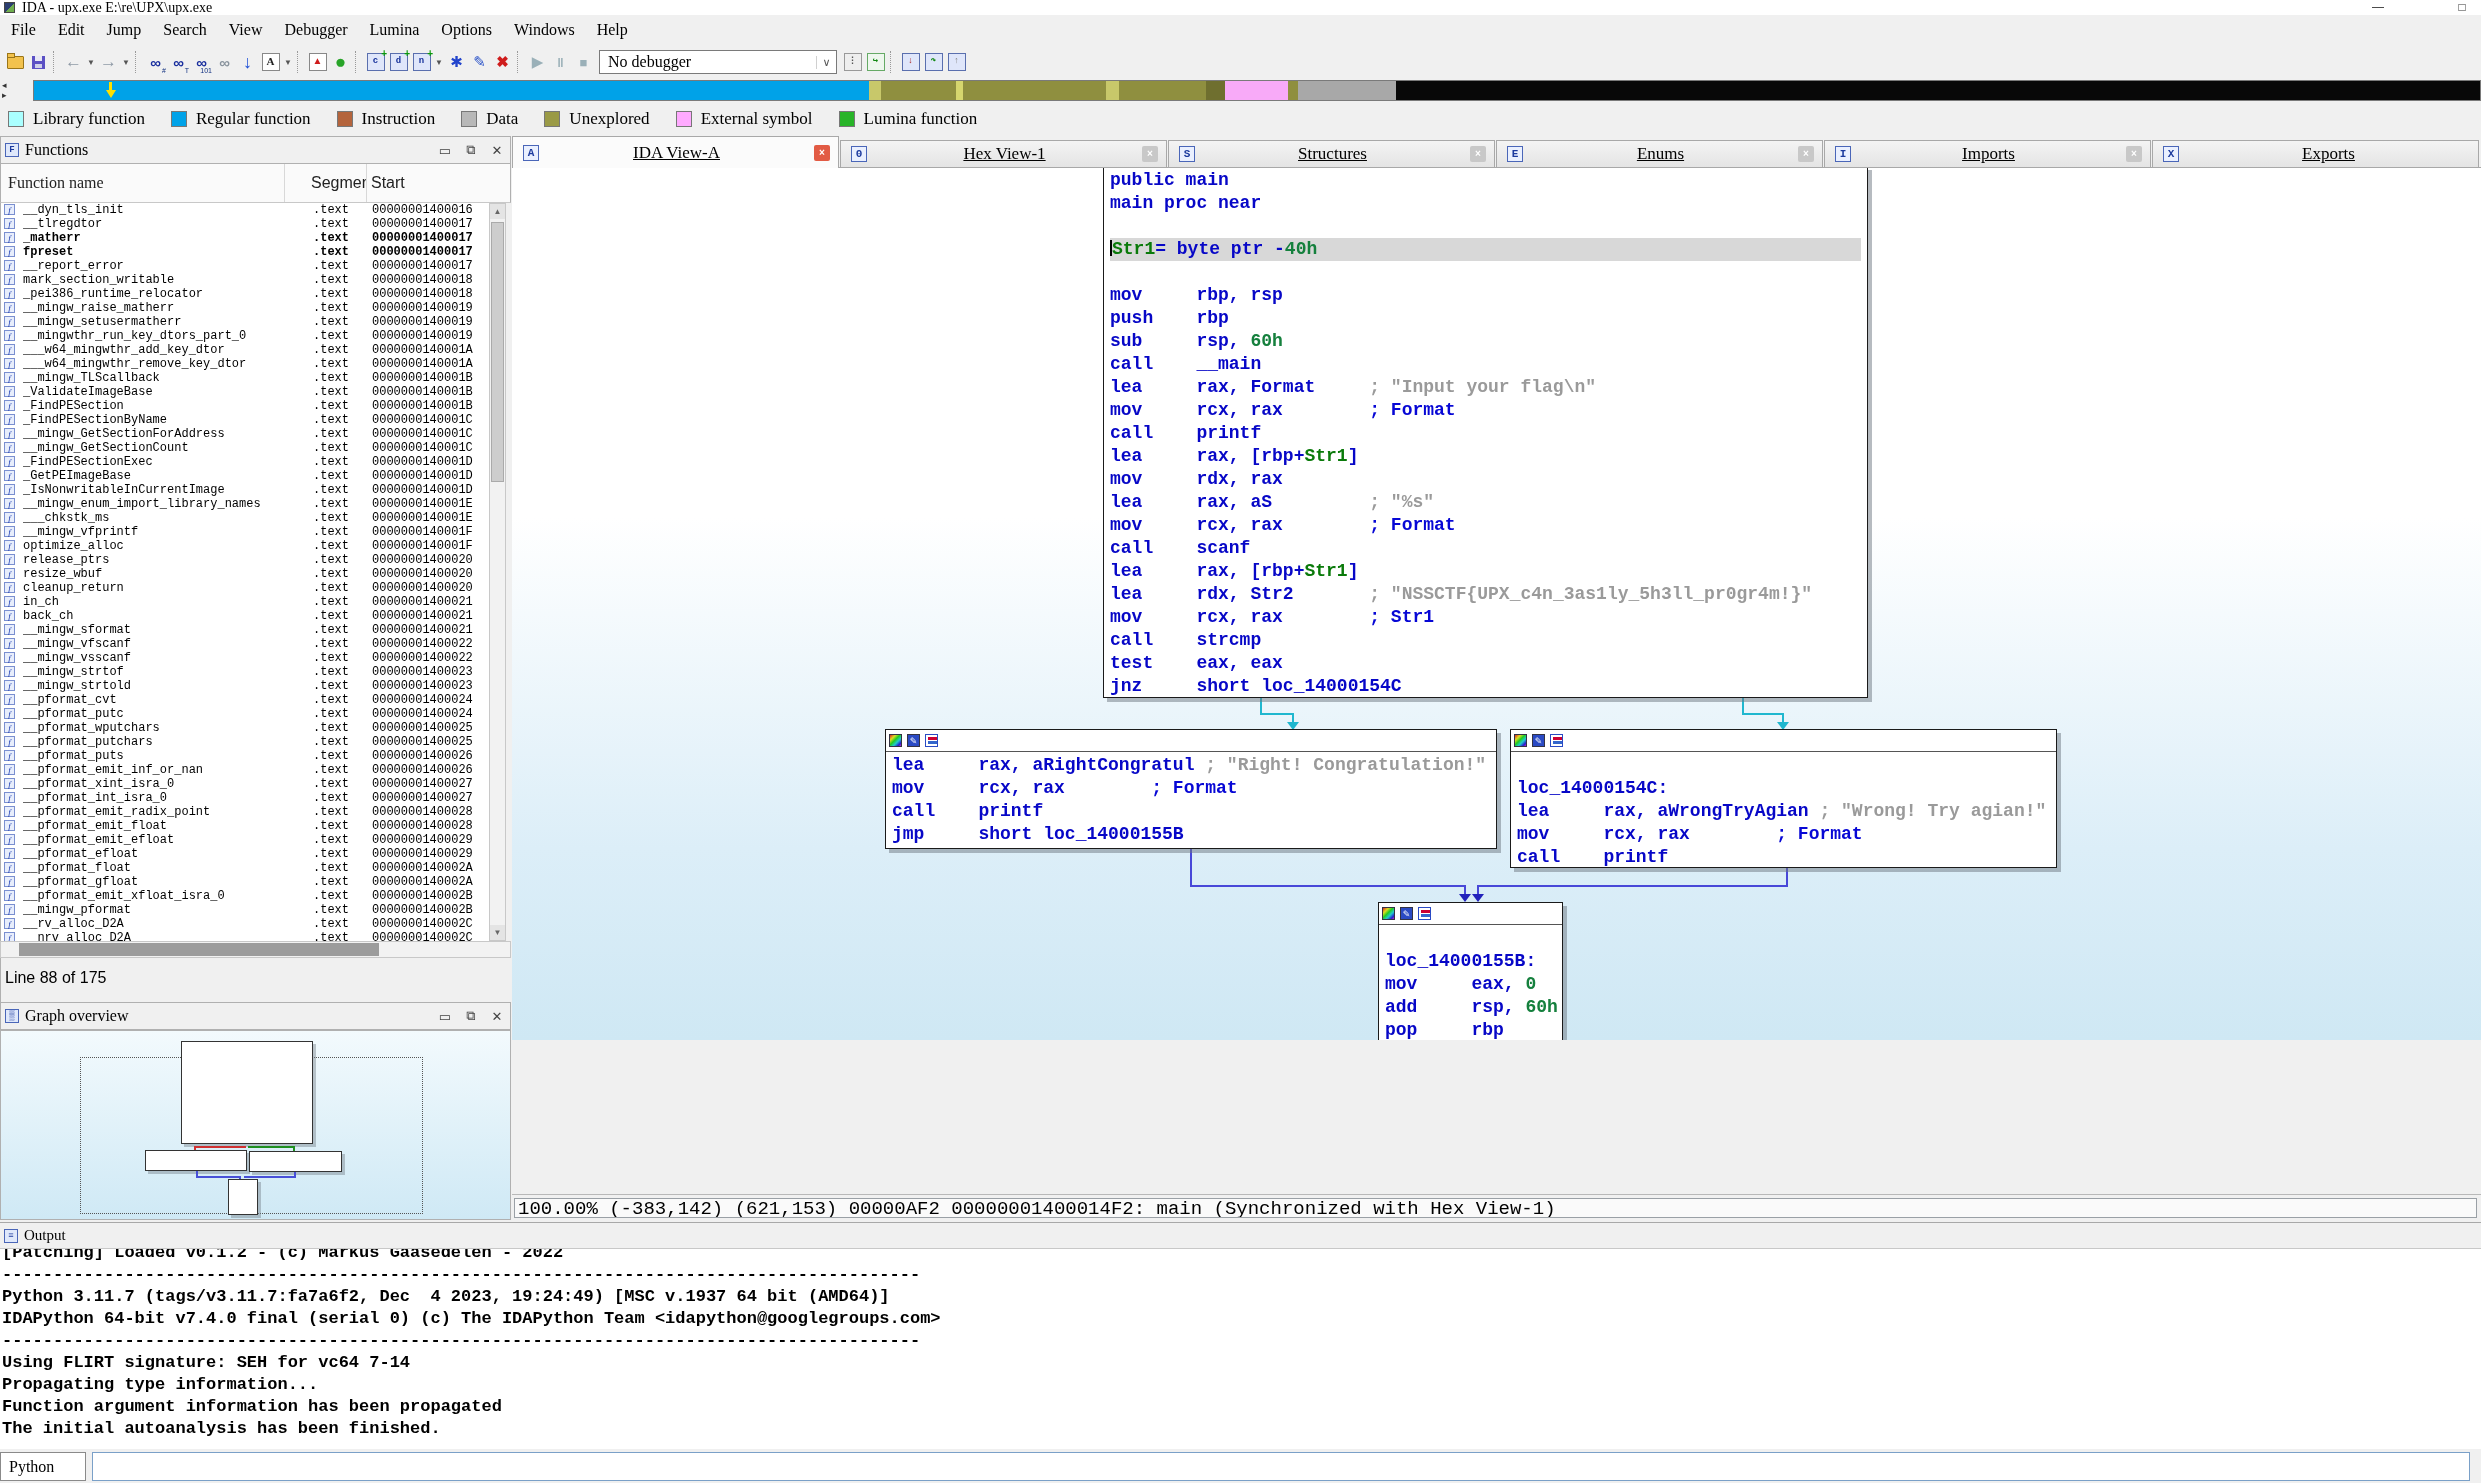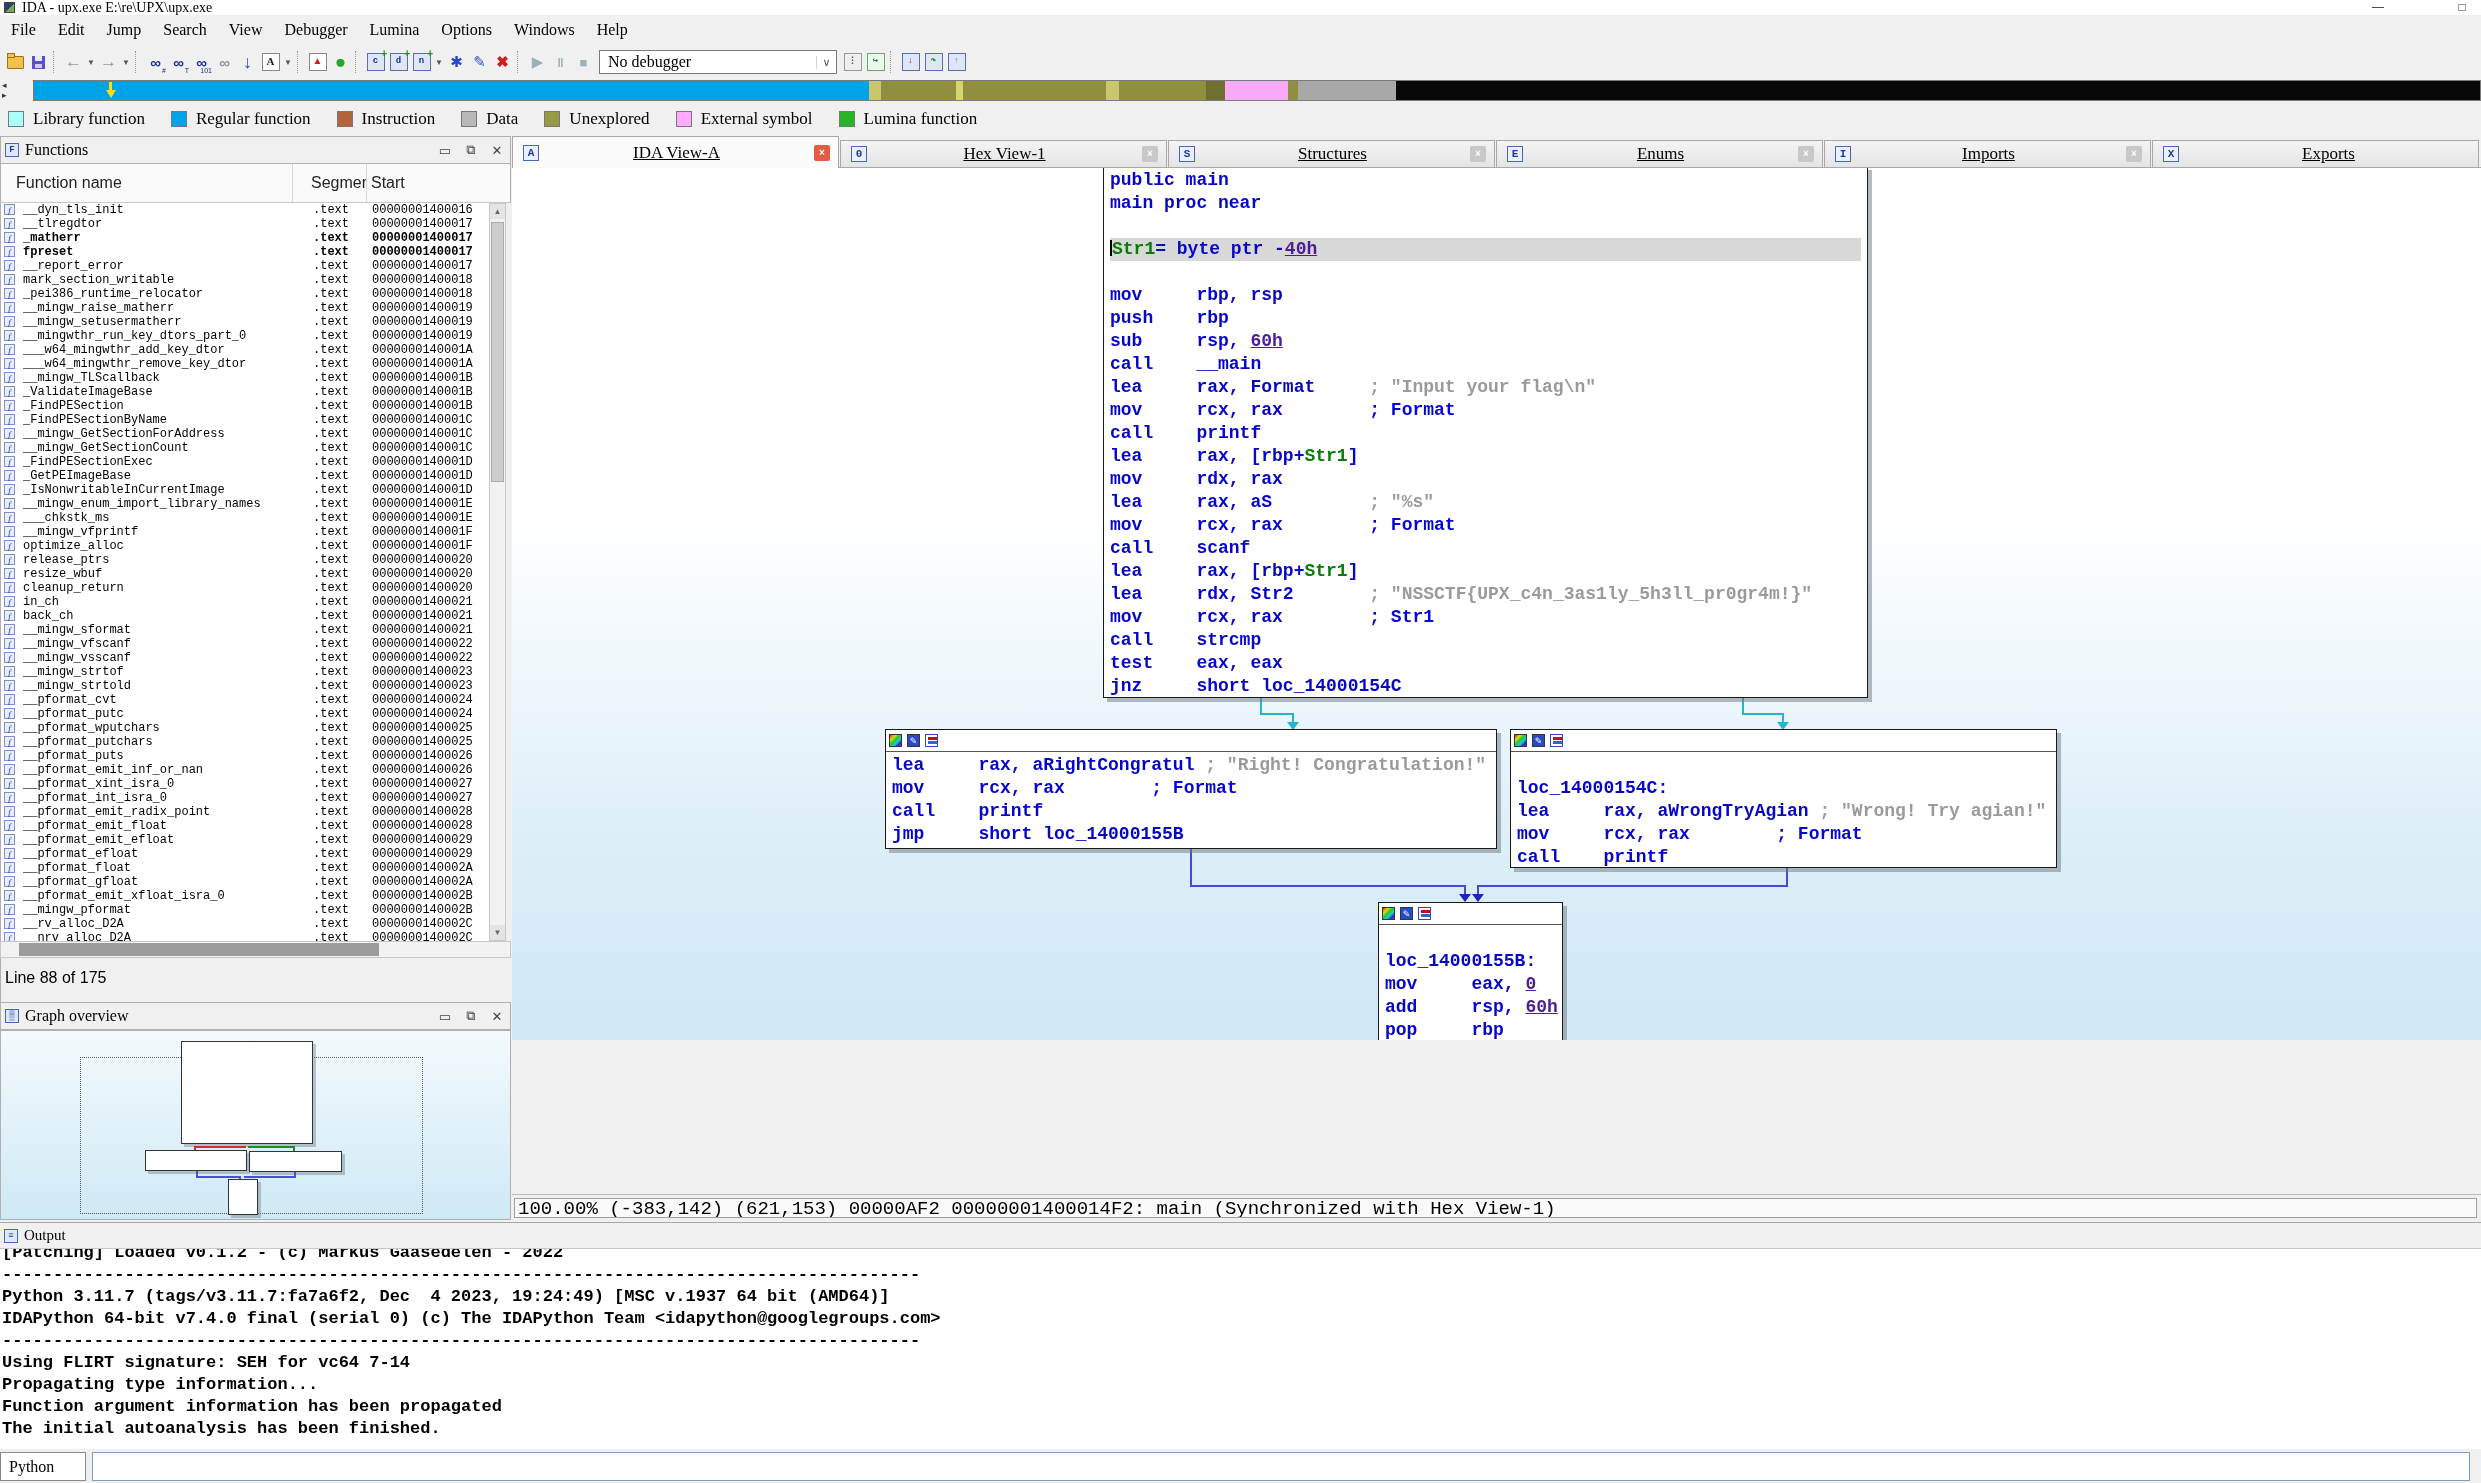--- a/index.html
+++ b/index.html
@@ -105,21 +105,21 @@
   .ni1{background:linear-gradient(135deg,#d22 0%,#dd2 25%,#2c2 45%,#2cc 65%,#22c 85%,#c2c 100%);}
   .ni2{background:#2a4ac4;color:#fff;font:9px/13px sans-serif;text-align:center;}
   .ni2::before{content:"\270E";}
   .ni3{background:#fff;border-color:#2a4ac4;}
   .ni3::before{content:"";position:absolute;left:2px;top:2px;width:9px;height:3px;background:#c03;}
   .ni3::after{content:"";position:absolute;left:2px;bottom:2px;width:9px;height:3px;background:#36c;}
   .ncode{padding:2px 6px 0 6px;}
   .nl{font:bold 18px/23px "Liberation Mono",monospace;white-space:pre;color:#000;}
   .nl.hl{background:#d8d8d8;}
   .tk-k{color:#0707c7;} .tk-cb{color:#0707d5;} .tk-c{color:#9a9a9a;}
-  .tk-n{color:#4c1d95;text-decoration:underline;} .tk-v{color:#0a7a0a;}
+  .tk-n{color:#15803d;} .tk-v{color:#0a7a0a;}
   .caret{display:inline-block;width:2px;height:16px;background:#000;vertical-align:-2px;}
   .edge{position:absolute;}
   .arrow-down{position:absolute;width:0;height:0;border-left:6px solid transparent;border-right:6px solid transparent;}
 
   
   #gstatus{position:absolute;left:512px;top:1194px;width:1969px;height:28px;background:#f0f0f0;border-top:1px solid #b8b8b8;}
   #gstatus .field{position:absolute;left:2px;top:3px;right:4px;bottom:4px;background:#fafafa;border:1px solid #9aa0a6;
                   font:19px/20px "Liberation Mono",monospace;white-space:pre;overflow:hidden;padding-left:3px;}
 
   
@@ -313,21 +313,21 @@
     </div>
 
   <div class="phead" style="top:136px;" data-interactable="false">
     <span class="picon" data-interactable="false">F</span>
     <span class="ptitle" data-interactable="false">Functions</span>
     <span class="pbtn" data-interactable="true">▭</span>
     <span class="pbtn" data-interactable="true">⧉</span>
     <span class="pbtn" data-interactable="true">✕</span>
   </div>
   <div id="func-colhead" data-interactable="false">
-    <span class="colh" style="left:12px;width:280px;" data-interactable="true">Function name</span>
+    <span class="colh" style="left:4px;width:280px;font-family:Liberation Serif, serif;" data-interactable="true">Function name</span>
     <span class="colh" style="left:307px;width:59px;" data-interactable="true">Segment</span>
     <span class="colh" style="left:367px;width:121px;border-right:none;" data-interactable="true">Start</span>
   </div>
   <div id="func-rows" data-interactable="false">
       <div class="frow" data-interactable="true">
         <span class="ficon" data-interactable="false"></span>
         <span class="fname" data-interactable="false">__dyn_tls_init</span>
         <span class="fseg" data-interactable="false">.text</span>
         <span class="fstart" data-interactable="false">00000001400016</span>
       </div>

